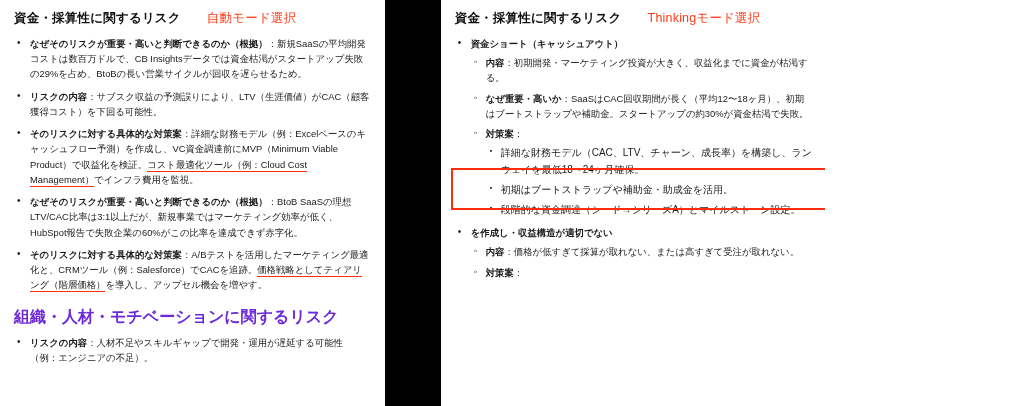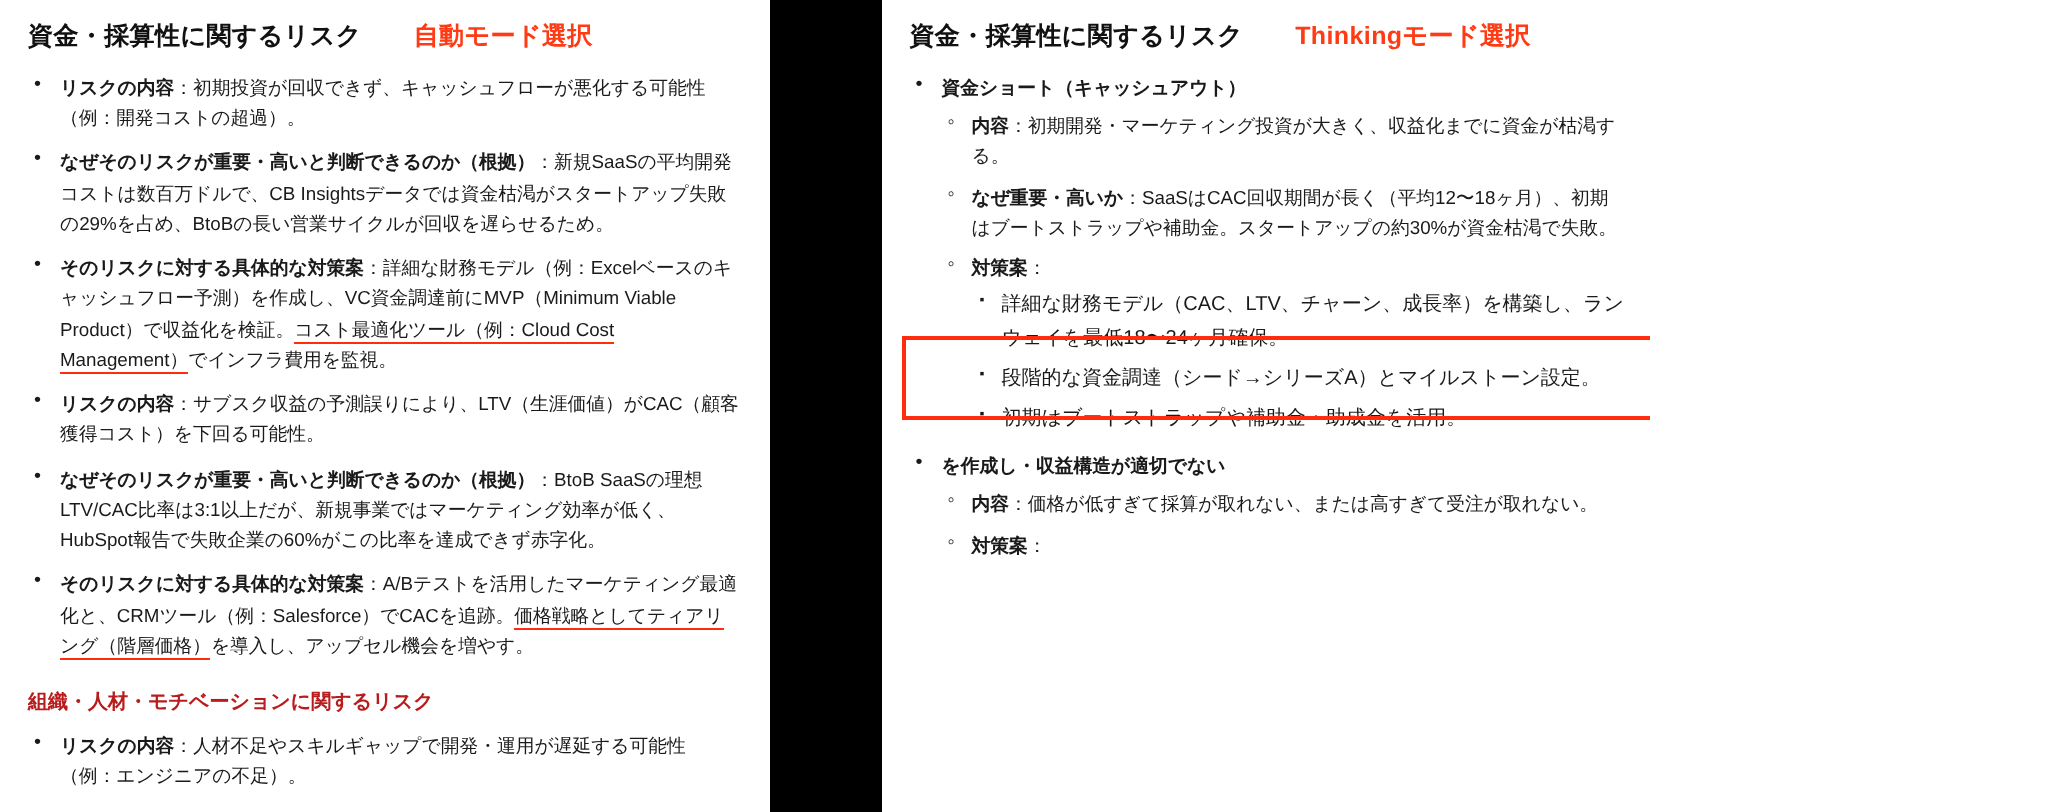--- a/index.html
+++ b/index.html
@@ -48,28 +48,28 @@
     margin: 0 0 9px 0;
   }
   .panel-title {
     font-size: 12.5px;
     font-weight: bold;
     color: #111111;
     letter-spacing: 0.2px;
   }
   .panel-mode {
     font-size: 12.5px;
-    font-weight: bold;
+    font-weight: normal;
     color: #ff3b15;
     letter-spacing: 0.2px;
   }
   .section-title {
-    font-size: 10px;
+    font-size: 16px;
     font-weight: bold;
-    color: #b91c1c;
+    color: #6d28d9;
     margin: 14px 0 7px 0;
   }
   ul.lvl1 {
     list-style: none;
     margin: 0;
     padding: 0;
   }
   ul.lvl1 > li {
     position: relative;
     padding-left: 16px;
@@ -153,30 +153,27 @@
 <div class="page">
 
   <div class="panel panel-left">
     <div class="panel-head">
       <span class="panel-title">資金・採算性に関するリスク</span>
       <span class="panel-mode">自動モード選択</span>
     </div>
 
     <ul class="lvl1">
       <li>
-        <span class="b">リスクの内容</span><span>：初期投資が回収できず、キャッシュフローが悪化する可能性（例：開発コストの超過）。</span>
-      </li>
-      <li>
         <span class="b">なぜそのリスクが重要・高いと判断できるのか（根拠）</span><span>：新規SaaSの平均開発コストは数百万ドルで、CB Insightsデータでは資金枯渇がスタートアップ失敗の29%を占め、BtoBの長い営業サイクルが回収を遅らせるため。</span>
       </li>
       <li>
+        <span class="b">リスクの内容</span><span>：サブスク収益の予測誤りにより、LTV（生涯価値）がCAC（顧客獲得コスト）を下回る可能性。</span>
+      </li>
+      <li>
         <span class="b">そのリスクに対する具体的な対策案</span><span>：詳細な財務モデル（例：Excelベースのキャッシュフロー予測）を作成し、VC資金調達前にMVP（Minimum Viable Product）で収益化を検証。</span><span class="underline-red">コスト最適化ツール（例：Cloud Cost Management）</span><span>でインフラ費用を監視。</span>
-      </li>
-      <li>
-        <span class="b">リスクの内容</span><span>：サブスク収益の予測誤りにより、LTV（生涯価値）がCAC（顧客獲得コスト）を下回る可能性。</span>
       </li>
       <li>
         <span class="b">なぜそのリスクが重要・高いと判断できるのか（根拠）</span><span>：BtoB SaaSの理想LTV/CAC比率は3:1以上だが、新規事業ではマーケティング効率が低く、HubSpot報告で失敗企業の60%がこの比率を達成できず赤字化。</span>
       </li>
       <li>
         <span class="b">そのリスクに対する具体的な対策案</span><span>：A/Bテストを活用したマーケティング最適化と、CRMツール（例：Salesforce）でCACを追跡。</span><span class="underline-red">価格戦略としてティアリング（階層価格）</span><span>を導入し、アップセル機会を増やす。</span>
       </li>
     </ul>
 
     <div class="section-title">組織・人材・モチベーションに関するリスク</div>
@@ -203,22 +200,22 @@
           <li>
             <span class="b">内容</span><span>：初期開発・マーケティング投資が大きく、収益化までに資金が枯渇する。</span>
           </li>
           <li>
             <span class="b">なぜ重要・高いか</span><span>：SaaSはCAC回収期間が長く（平均12〜18ヶ月）、初期はブートストラップや補助金。スタートアップの約30%が資金枯渇で失敗。</span>
           </li>
           <li>
             <span class="b">対策案</span><span>：</span>
             <ul class="lvl3">
               <li>詳細な財務モデル（CAC、LTV、チャーン、成長率）を構築し、ランウェイを最低18〜24ヶ月確保。</li>
+              <li>初期はブートストラップや補助金・助成金を活用。</li>
               <li>段階的な資金調達（シード→シリーズA）とマイルストーン設定。</li>
-              <li>初期はブートストラップや補助金・助成金を活用。</li>
             </ul>
           </li>
         </ul>
       </li>
 
       <li>
         <span class="b">を作成し・収益構造が適切でない</span>
         <ul class="lvl2">
           <li>
             <span class="b">内容</span><span>：価格が低すぎて採算が取れない、または高すぎて受注が取れない。</span>

